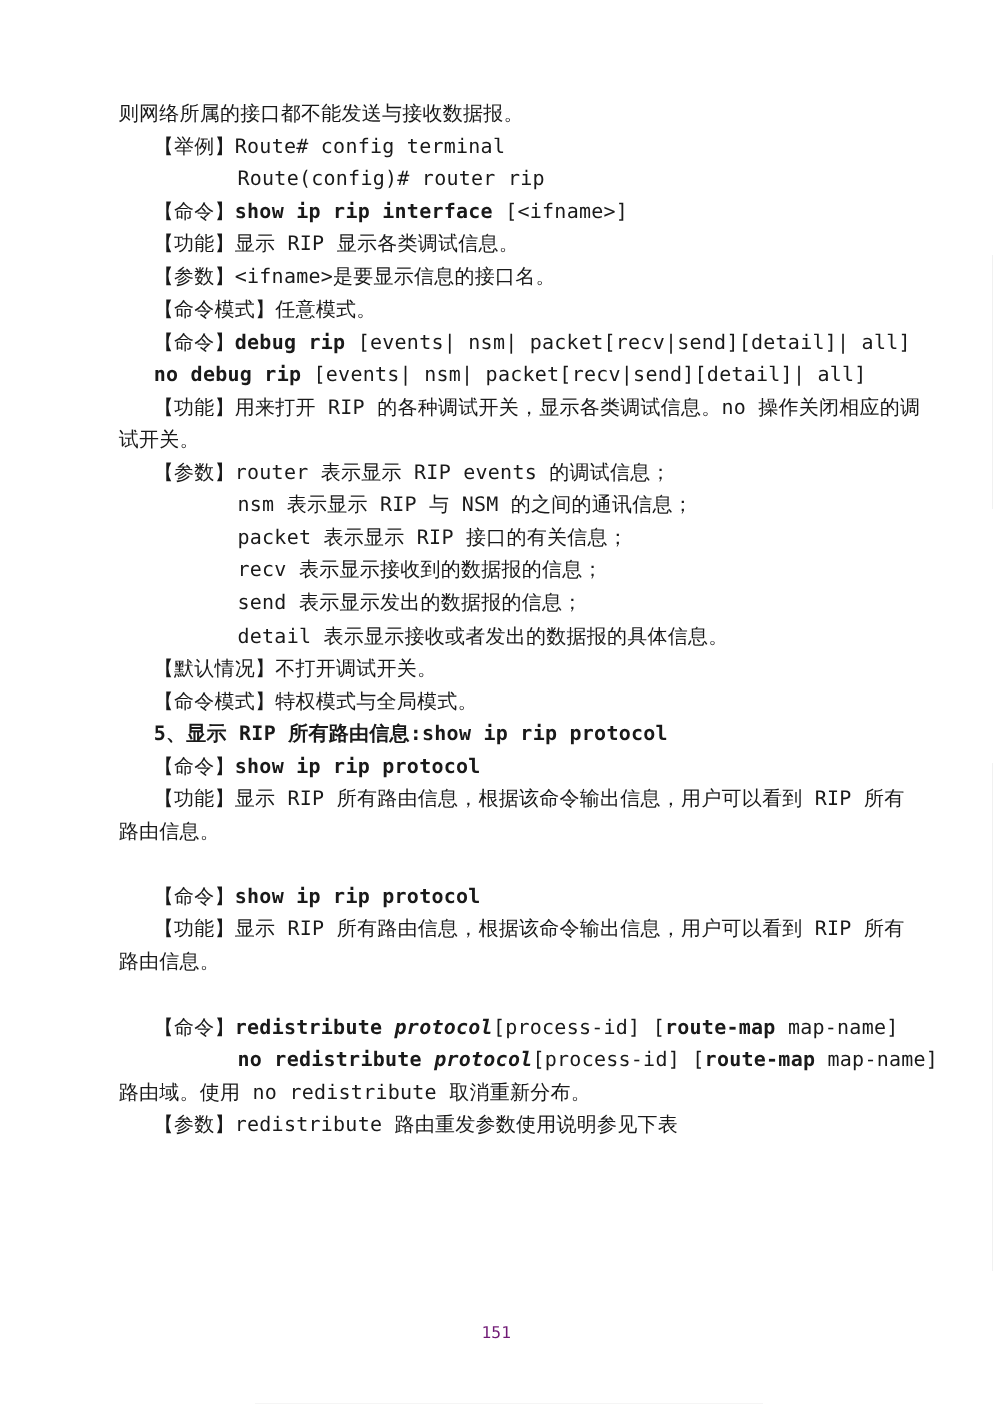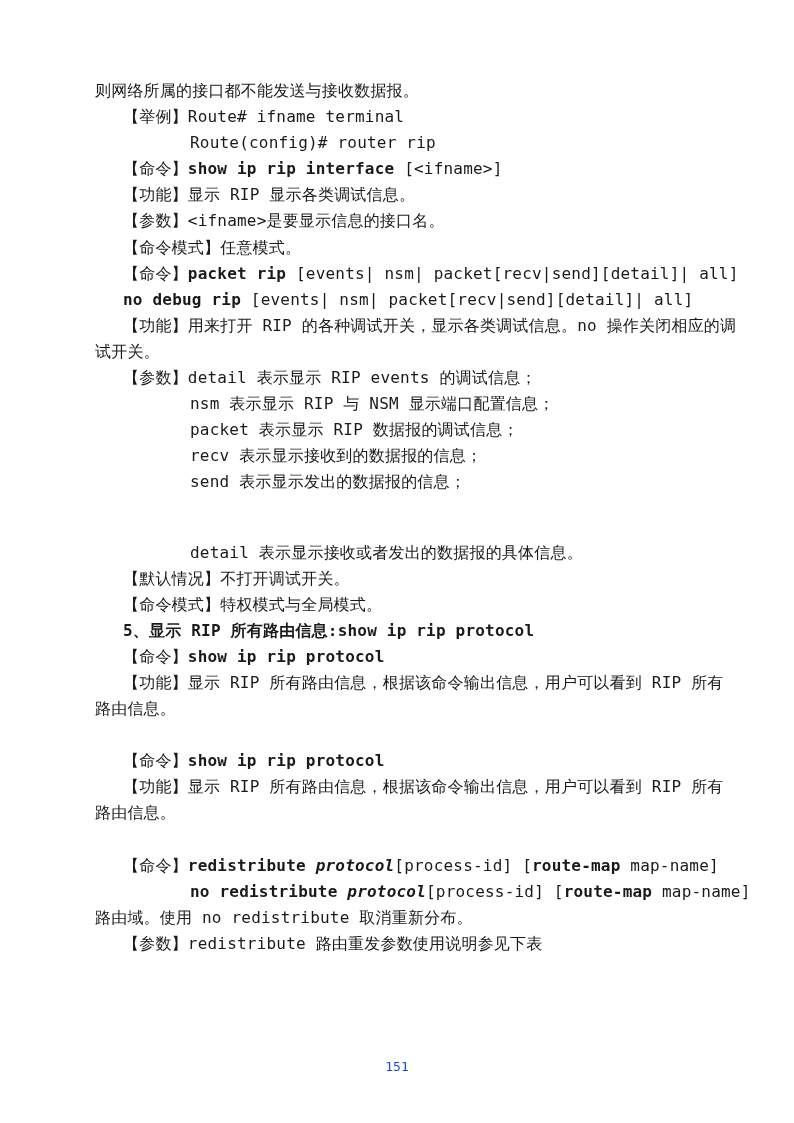--- a/index.html
+++ b/index.html
@@ -31,45 +31,45 @@
   .seg-b { font-weight: bold; }
   .seg-i { font-style: italic; }
   .footer {
     position: absolute;
     top: 1058px;
     left: 0;
     width: 100%;
     text-align: center;
     font-size: 13px;
     line-height: 18px;
-    color: #1d4ed8;
+    color: #701a75;
   }
 </style>
 </head>
 <body>
 
 <div class="page">
   <main class="page-body">
       <div class="line" style="padding-left: 0px;"><span>则网络所属的接口都不能发送与接收数据报。</span></div>
-      <div class="line" style="padding-left: 28px;"><span>【举例】</span><span>Route# ifname terminal</span></div>
+      <div class="line" style="padding-left: 28px;"><span>【举例】</span><span>Route# config terminal</span></div>
       <div class="line" style="padding-left: 95px;"><span>Route(config)# router rip</span></div>
       <div class="line" style="padding-left: 28px;"><span>【命令】</span><span class="seg-b">show ip rip interface </span><span>[&lt;ifname&gt;]</span></div>
       <div class="line" style="padding-left: 28px;"><span>【功能】显示 RIP 显示各类调试信息。</span></div>
       <div class="line" style="padding-left: 28px;"><span>【参数】&lt;ifname&gt;是要显示信息的接口名。</span></div>
       <div class="line" style="padding-left: 28px;"><span>【命令模式】任意模式。</span></div>
-      <div class="line" style="padding-left: 28px;"><span>【命令】</span><span class="seg-b">packet rip </span><span>[events| nsm| packet[recv|send][detail]| all]</span></div>
+      <div class="line" style="padding-left: 28px;"><span>【命令】</span><span class="seg-b">debug rip </span><span>[events| nsm| packet[recv|send][detail]| all]</span></div>
       <div class="line" style="padding-left: 28px;"><span class="seg-b">no debug rip </span><span>[events| nsm| packet[recv|send][detail]| all]</span></div>
       <div class="line" style="padding-left: 28px;"><span>【功能】用来打开 RIP 的各种调试开关，显示各类调试信息。no 操作关闭相应的调</span></div>
       <div class="line" style="padding-left: 0px;"><span>试开关。</span></div>
-      <div class="line" style="padding-left: 28px;"><span>【参数】detail 表示显示 RIP events 的调试信息；</span></div>
-      <div class="line" style="padding-left: 95px;"><span>nsm 表示显示 RIP 与 NSM 显示端口配置信息；</span></div>
-      <div class="line" style="padding-left: 95px;"><span>packet 表示显示 RIP 数据报的调试信息；</span></div>
+      <div class="line" style="padding-left: 28px;"><span>【参数】router 表示显示 RIP events 的调试信息；</span></div>
+      <div class="line" style="padding-left: 95px;"><span>nsm 表示显示 RIP 与 NSM 的之间的通讯信息；</span></div>
+      <div class="line" style="padding-left: 95px;"><span>packet 表示显示 RIP 接口的有关信息；</span></div>
       <div class="line" style="padding-left: 95px;"><span>recv 表示显示接收到的数据报的信息；</span></div>
       <div class="line" style="padding-left: 95px;"><span>send 表示显示发出的数据报的信息；</span></div>
-      <div class="line" style="padding-left: 95px; margin-top: 44px;"><span>detail 表示显示接收或者发出的数据报的具体信息。</span></div>
+      <div class="line" style="padding-left: 95px;"><span>detail 表示显示接收或者发出的数据报的具体信息。</span></div>
       <div class="line" style="padding-left: 28px;"><span>【默认情况】不打开调试开关。</span></div>
       <div class="line" style="padding-left: 28px;"><span>【命令模式】特权模式与全局模式。</span></div>
       <div class="line heading" style="padding-left: 28px;"><span class="seg-b">5、显示 RIP 所有路由信息:show ip rip protocol</span></div>
       <div class="line" style="padding-left: 28px;"><span>【命令】</span><span class="seg-b">show ip rip protocol</span></div>
       <div class="line" style="padding-left: 28px;"><span>【功能】显示 RIP 所有路由信息，根据该命令输出信息，用户可以看到 RIP 所有</span></div>
       <div class="line" style="padding-left: 0px;"><span>路由信息。</span></div>
       <div class="line blank" style="padding-left: 0px;"></div>
       <div class="line" style="padding-left: 28px;"><span>【命令】</span><span class="seg-b">show ip rip protocol</span></div>
       <div class="line" style="padding-left: 28px;"><span>【功能】显示 RIP 所有路由信息，根据该命令输出信息，用户可以看到 RIP 所有</span></div>
       <div class="line" style="padding-left: 0px;"><span>路由信息。</span></div>

